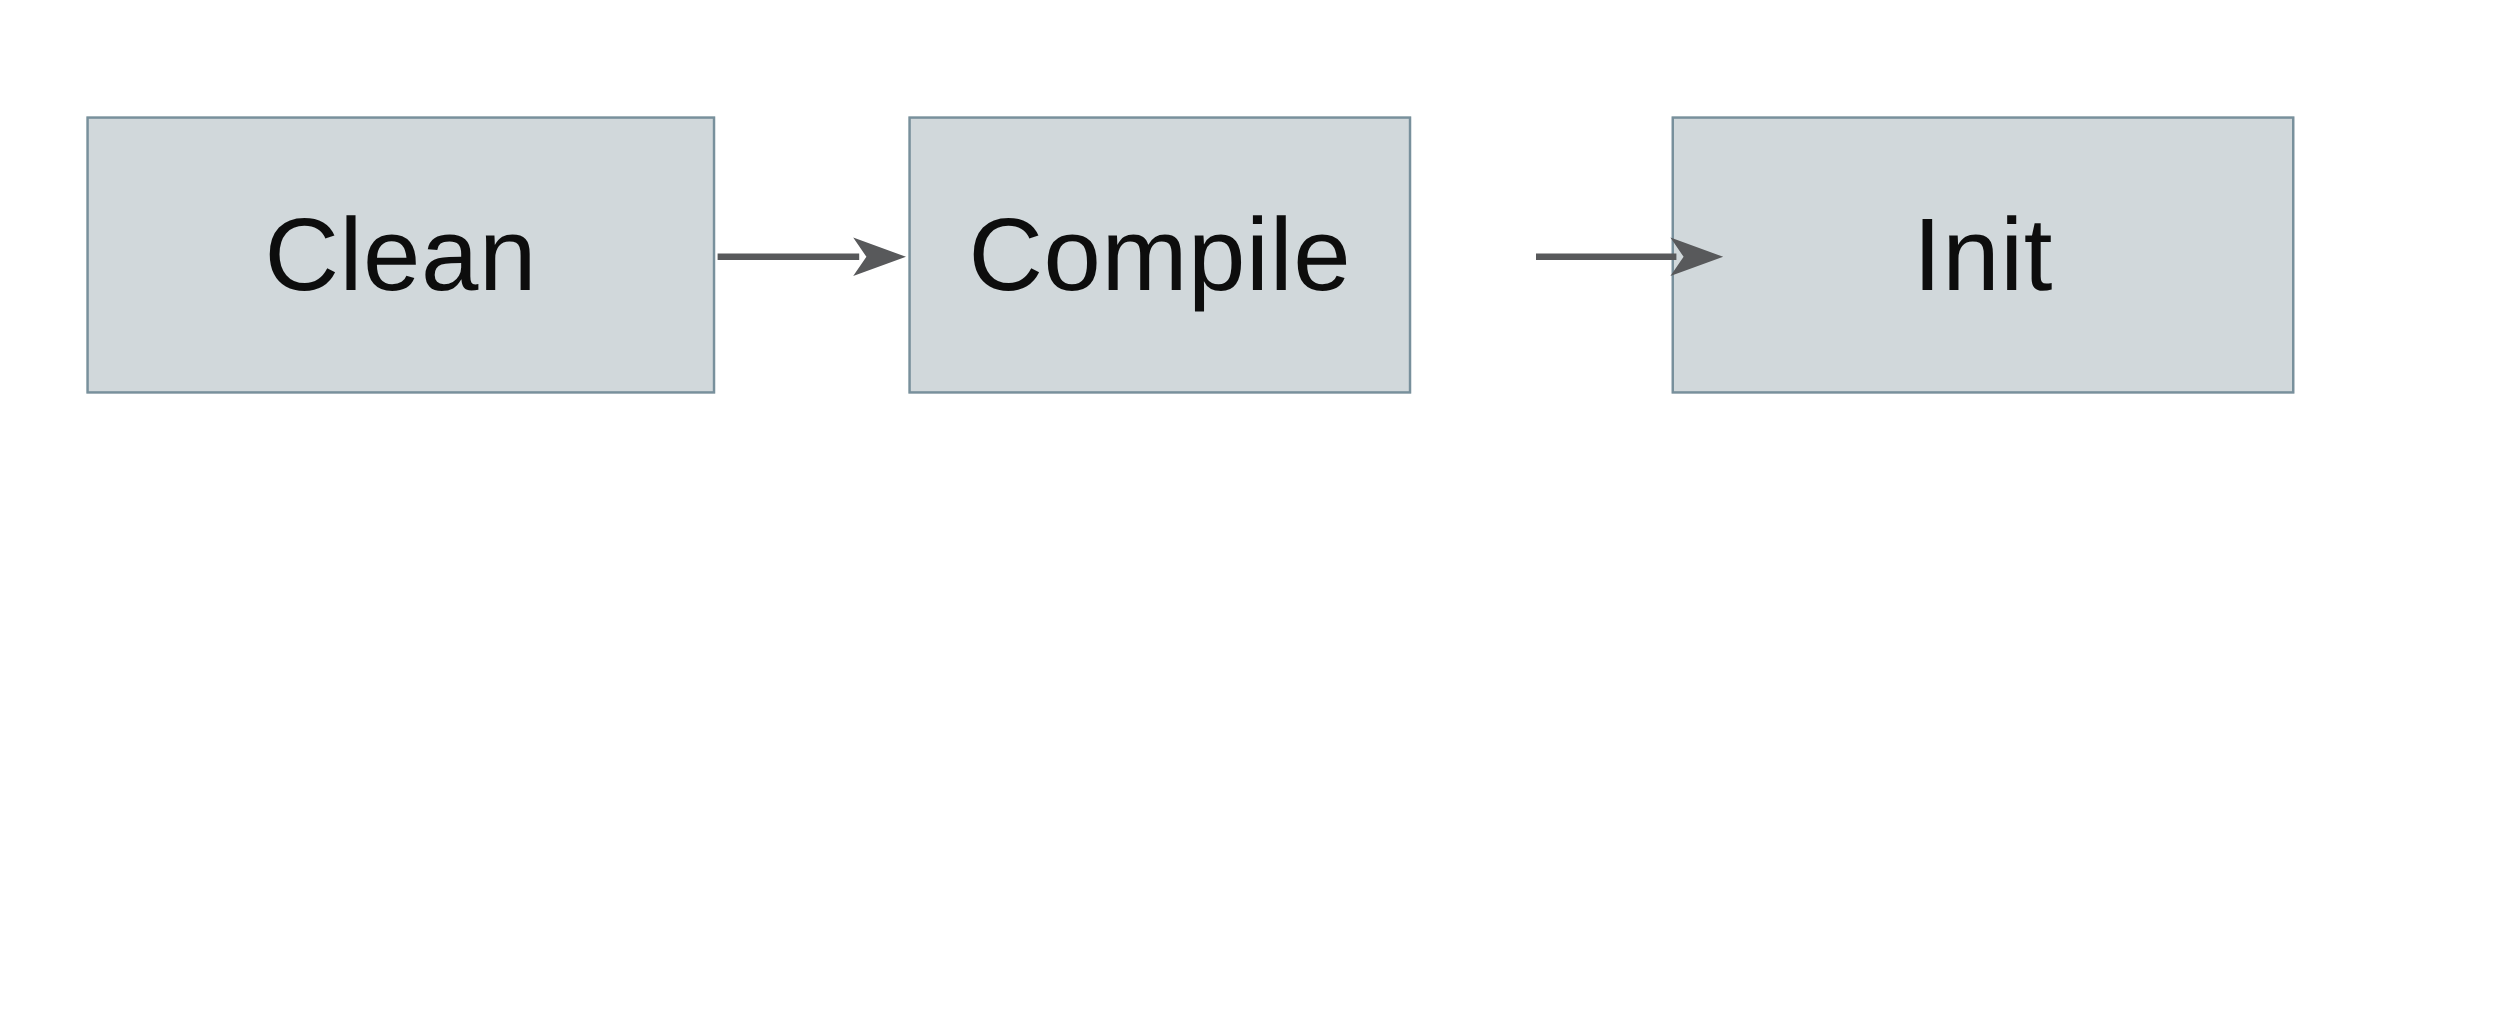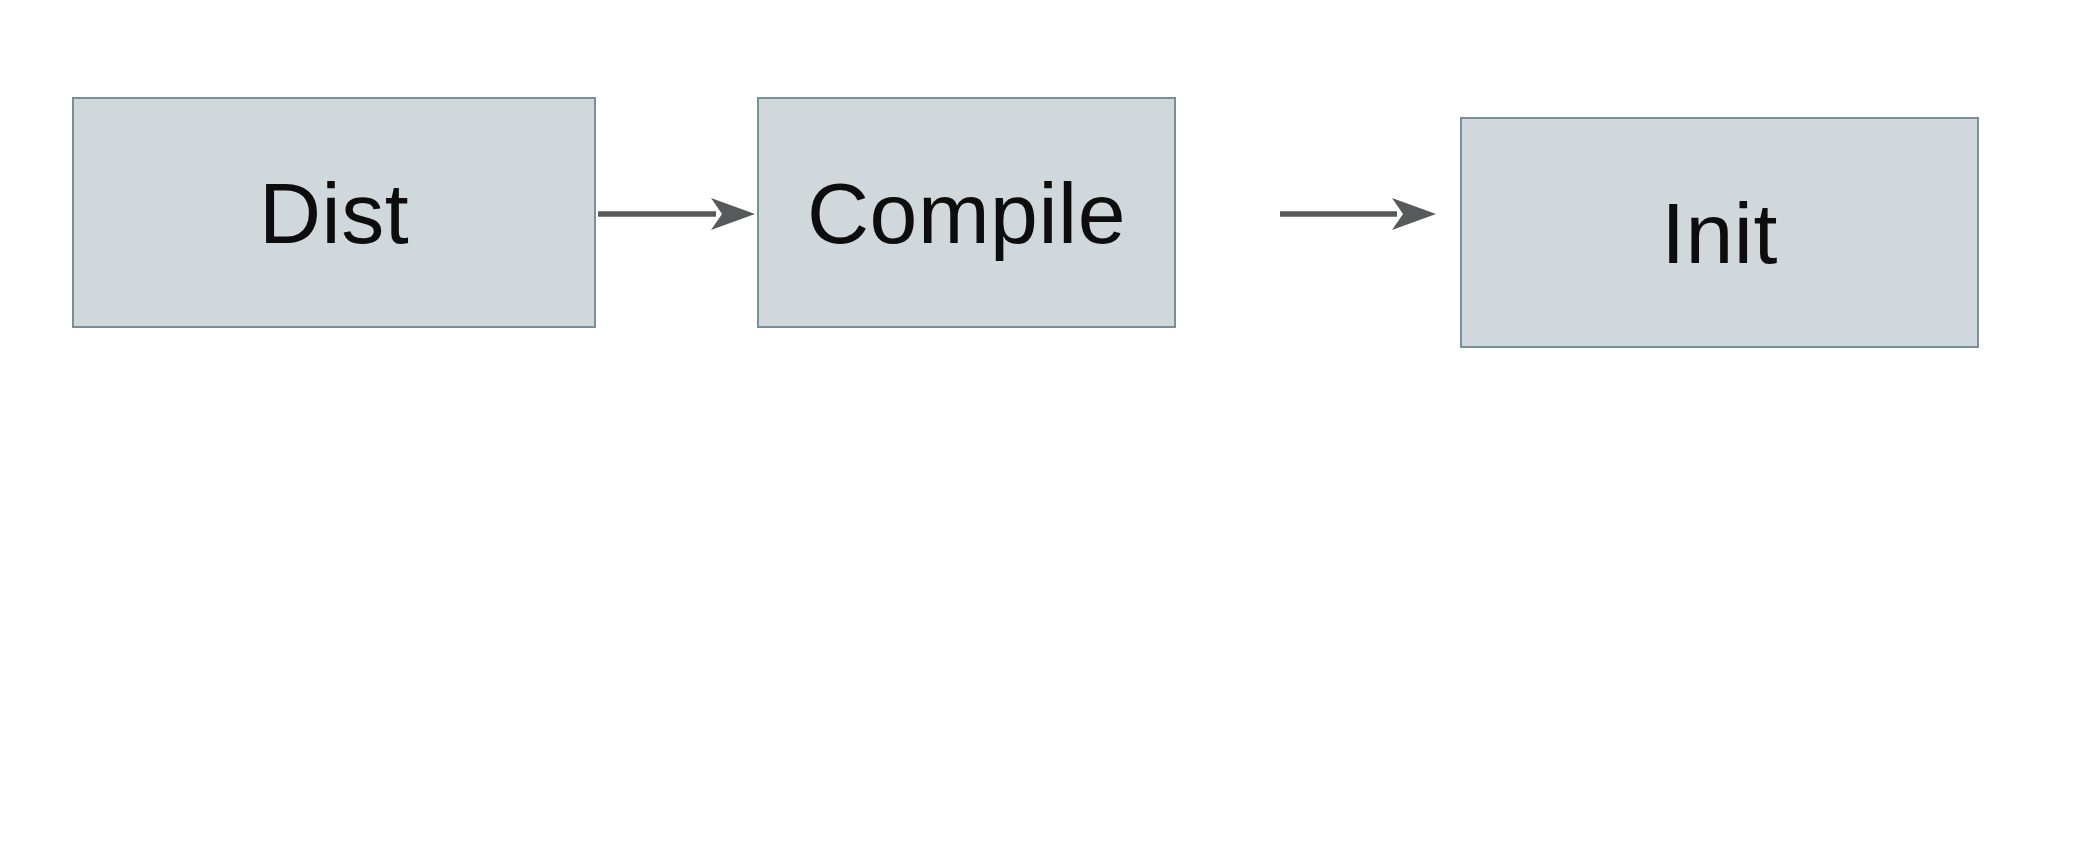--- a/index.html
+++ b/index.html
@@ -27,38 +27,38 @@
   .node .label {
     font-size: 86px;
     line-height: 1;
     color: #0d0d0d;
     letter-spacing: 0.5px;
     white-space: nowrap;
     user-select: none;
   }
   #node-dist    { left: 72px;   top: 97px;  width: 524px; height: 231px; }
   #node-compile { left: 757px;  top: 97px;  width: 419px; height: 231px; }
-  #node-init    { left: 1460px; top: 97px;  width: 519px; height: 231px; margin-top: 20px; }
+  #node-init    { left: 1393px; top: 97px;  width: 519px; height: 231px; }
   #node-clean   { left: 757px;  top: 513px; width: 519px; height: 228px; }
   #edges-layer {
     position: absolute;
     left: 0;
     top: 0;
     width: 2078px;
     height: 848px;
     pointer-events: none;
   }
 </style>
 </head>
 <body>
 
 <div id="canvas">
 
   <div class="node" id="node-dist">
-    <span class="label">Dist</span>
+    <span class="label">Clean</span>
   </div>
 
   <div class="node" id="node-compile">
     <span class="label">Compile</span>
   </div>
 
   <div class="node" id="node-init">
     <span class="label">Init</span>
   </div>
 

